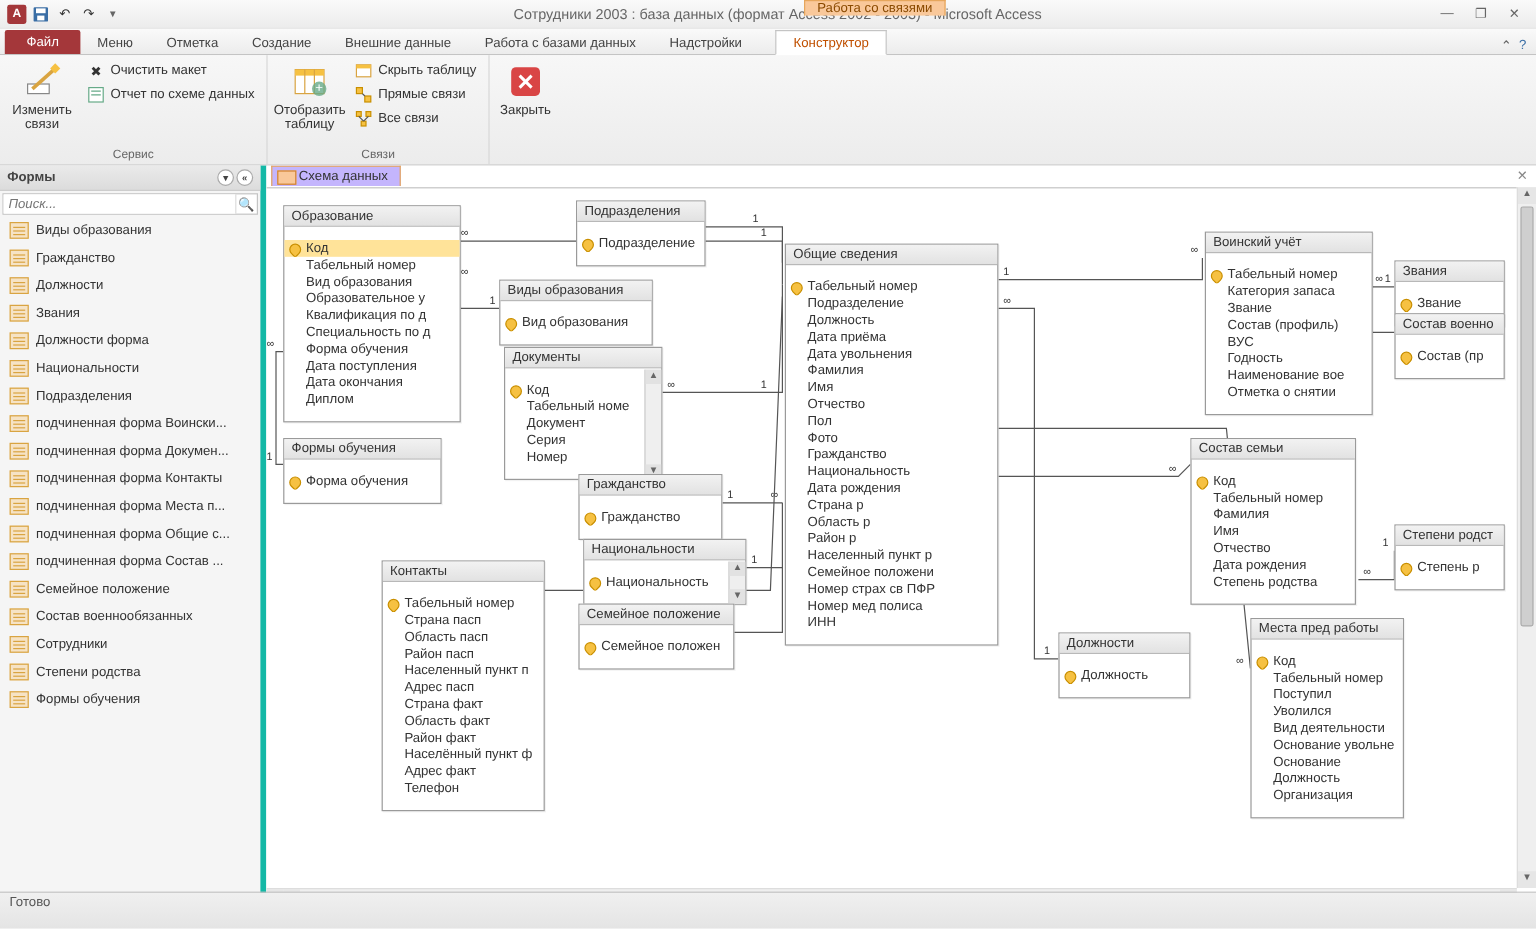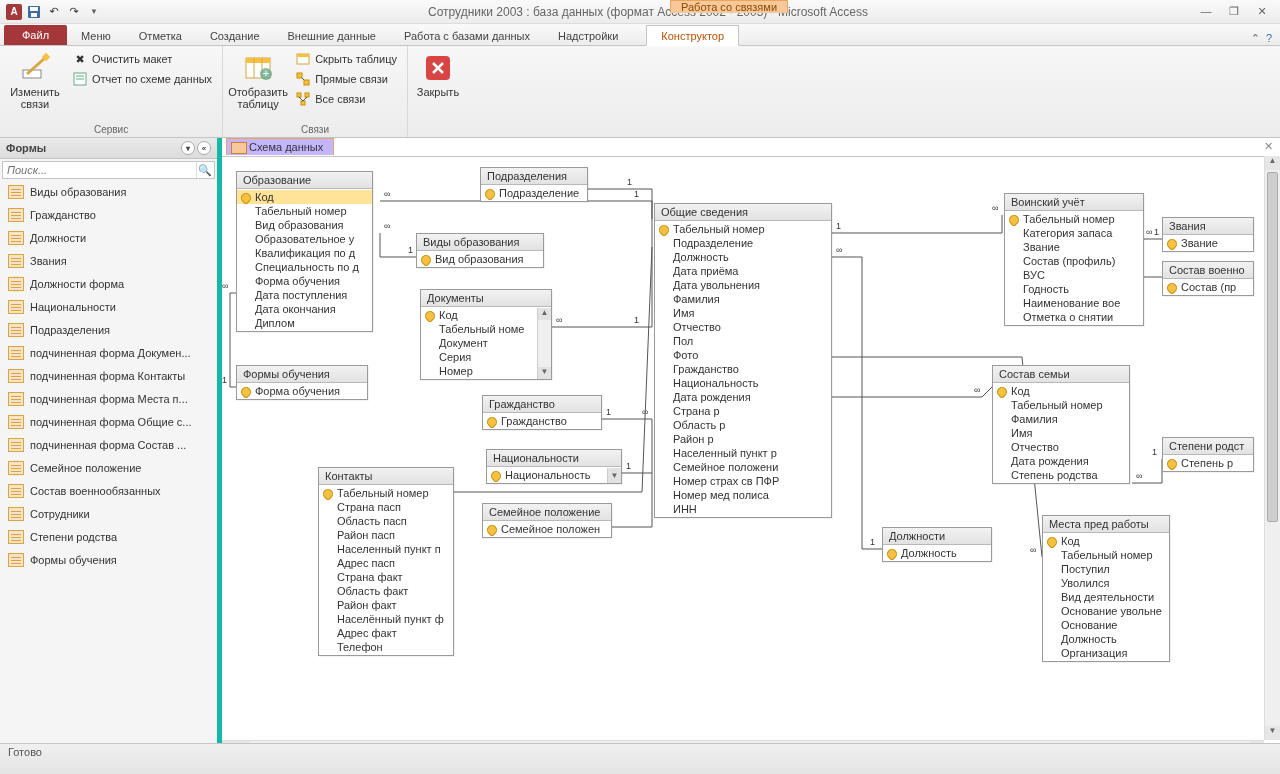--- a/index.html
+++ b/index.html
@@ -56,21 +56,21 @@
 .canvas { position: absolute; left: 0; top: 18px; right: 16px; bottom: 16px; background: #fff; border-top: 1px solid #c4c4c4; overflow: hidden; }
 .vscroll { position: absolute; right: 0; top: 18px; bottom: 16px; width: 16px; background: #efefef; border-left: 1px solid #ddd; }
 .vscroll .thumb { position: absolute; left: 2px; right: 2px; top: 16px; height: 350px; background: #cfcfcf; border: 1px solid #aaa; border-radius: 2px; }
 .vscroll .arr { position: absolute; left: 0; right: 0; height: 14px; background: #e6e6e6; text-align: center; font-size: 8px; color: #666; }
 .hscroll { position: absolute; left: 0; right: 16px; bottom: 0; height: 16px; background: #efefef; border-top: 1px solid #ddd; }
 .hscroll .arr { position: absolute; top: 0; bottom: 0; width: 14px; background: #e6e6e6; text-align: center; font-size: 8px; color: #666; line-height: 14px; }
 
 
 .tbl { position: absolute; background: #fff; border: 1px solid #9a9a9a; box-shadow: 1px 1px 0 rgba(0,0,0,.05); }
 .tbl-head { background: linear-gradient(#f2f2f2,#e2e2e2); border-bottom: 1px solid #b8b8b8; padding: 2px 6px; font-size: 11px; color: #333; white-space: nowrap; overflow: hidden; }
-.tbl-body { padding: 1px 0; }
+.tbl-body { padding: 11px 0; }
 .fld { display: flex; align-items: center; gap: 4px; padding: 1px 6px 1px 18px; font-size: 11px; color: #333; white-space: nowrap; overflow: hidden; position: relative; }
 .fld.key::before { content: ""; position: absolute; left: 4px; top: 3px; width: 8px; height: 8px; background: #f6c142; border-radius: 50% 50% 50% 0; border: 1px solid #c98f00; transform: rotate(-45deg); }
 .fld.sel { background: #ffe399; }
 .tbl .sb { position: absolute; right: 0; top: 18px; bottom: 0; width: 14px; background: #efefef; border-left: 1px solid #ccc; }
 .tbl .sb .a { position: absolute; left: 0; right: 0; height: 12px; background: #e2e2e2; font-size: 8px; text-align: center; color: #666; }
 
 
 svg.rel { position: absolute; left: 0; top: 0; width: 100%; height: 100%; pointer-events: none; }
 svg.rel line, svg.rel path { stroke: #555; stroke-width: 1; fill: none; }
 .card { font-size: 9px; fill: #333; font-family: sans-serif; }
@@ -258,20 +258,24 @@
         <div class="nav-item">
           <span class="fi"></span>
           <span>Национальности</span>
         </div>
         <div class="nav-item">
           <span class="fi"></span>
           <span>Подразделения</span>
         </div>
         <div class="nav-item">
           <span class="fi"></span>
+          <span>подчиненная форма Воински...</span>
+        </div>
+        <div class="nav-item">
+          <span class="fi"></span>
           <span>подчиненная форма Докумен...</span>
         </div>
         <div class="nav-item">
           <span class="fi"></span>
           <span>подчиненная форма Контакты</span>
         </div>
         <div class="nav-item">
           <span class="fi"></span>
           <span>подчиненная форма Места п...</span>
         </div>
@@ -363,21 +367,21 @@
         <text class="card" x="752" y="236">∞</text>
 
         <path d="M910 326 L940 326 L940 302"></path>
         <text class="card" x="914" y="322">∞</text>
           <text class="card" x="930" y="298">1</text>
 
         <path d="M610 200 L800 200 L820 400"></path>
         <text class="card" x="808" y="396">∞</text>
       </svg>
 
-      <div class="tbl" id="t-obrazovanie" style="left:14px; top:14px; width:137px;">
+      <div class="tbl" id="t-obrazovanie" style="left:14px; top:14px; width:148px;">
           <div class="tbl-head">Образование</div>
           <div class="tbl-body">
             <div class="fld key sel">Код</div>
             <div class="fld">Табельный номер</div>
             <div class="fld">Вид образования</div>
             <div class="fld">Образовательное у</div>
             <div class="fld">Квалификация по д</div>
             <div class="fld">Специальность по д</div>
             <div class="fld">Форма обучения</div>
             <div class="fld">Дата поступления</div>

